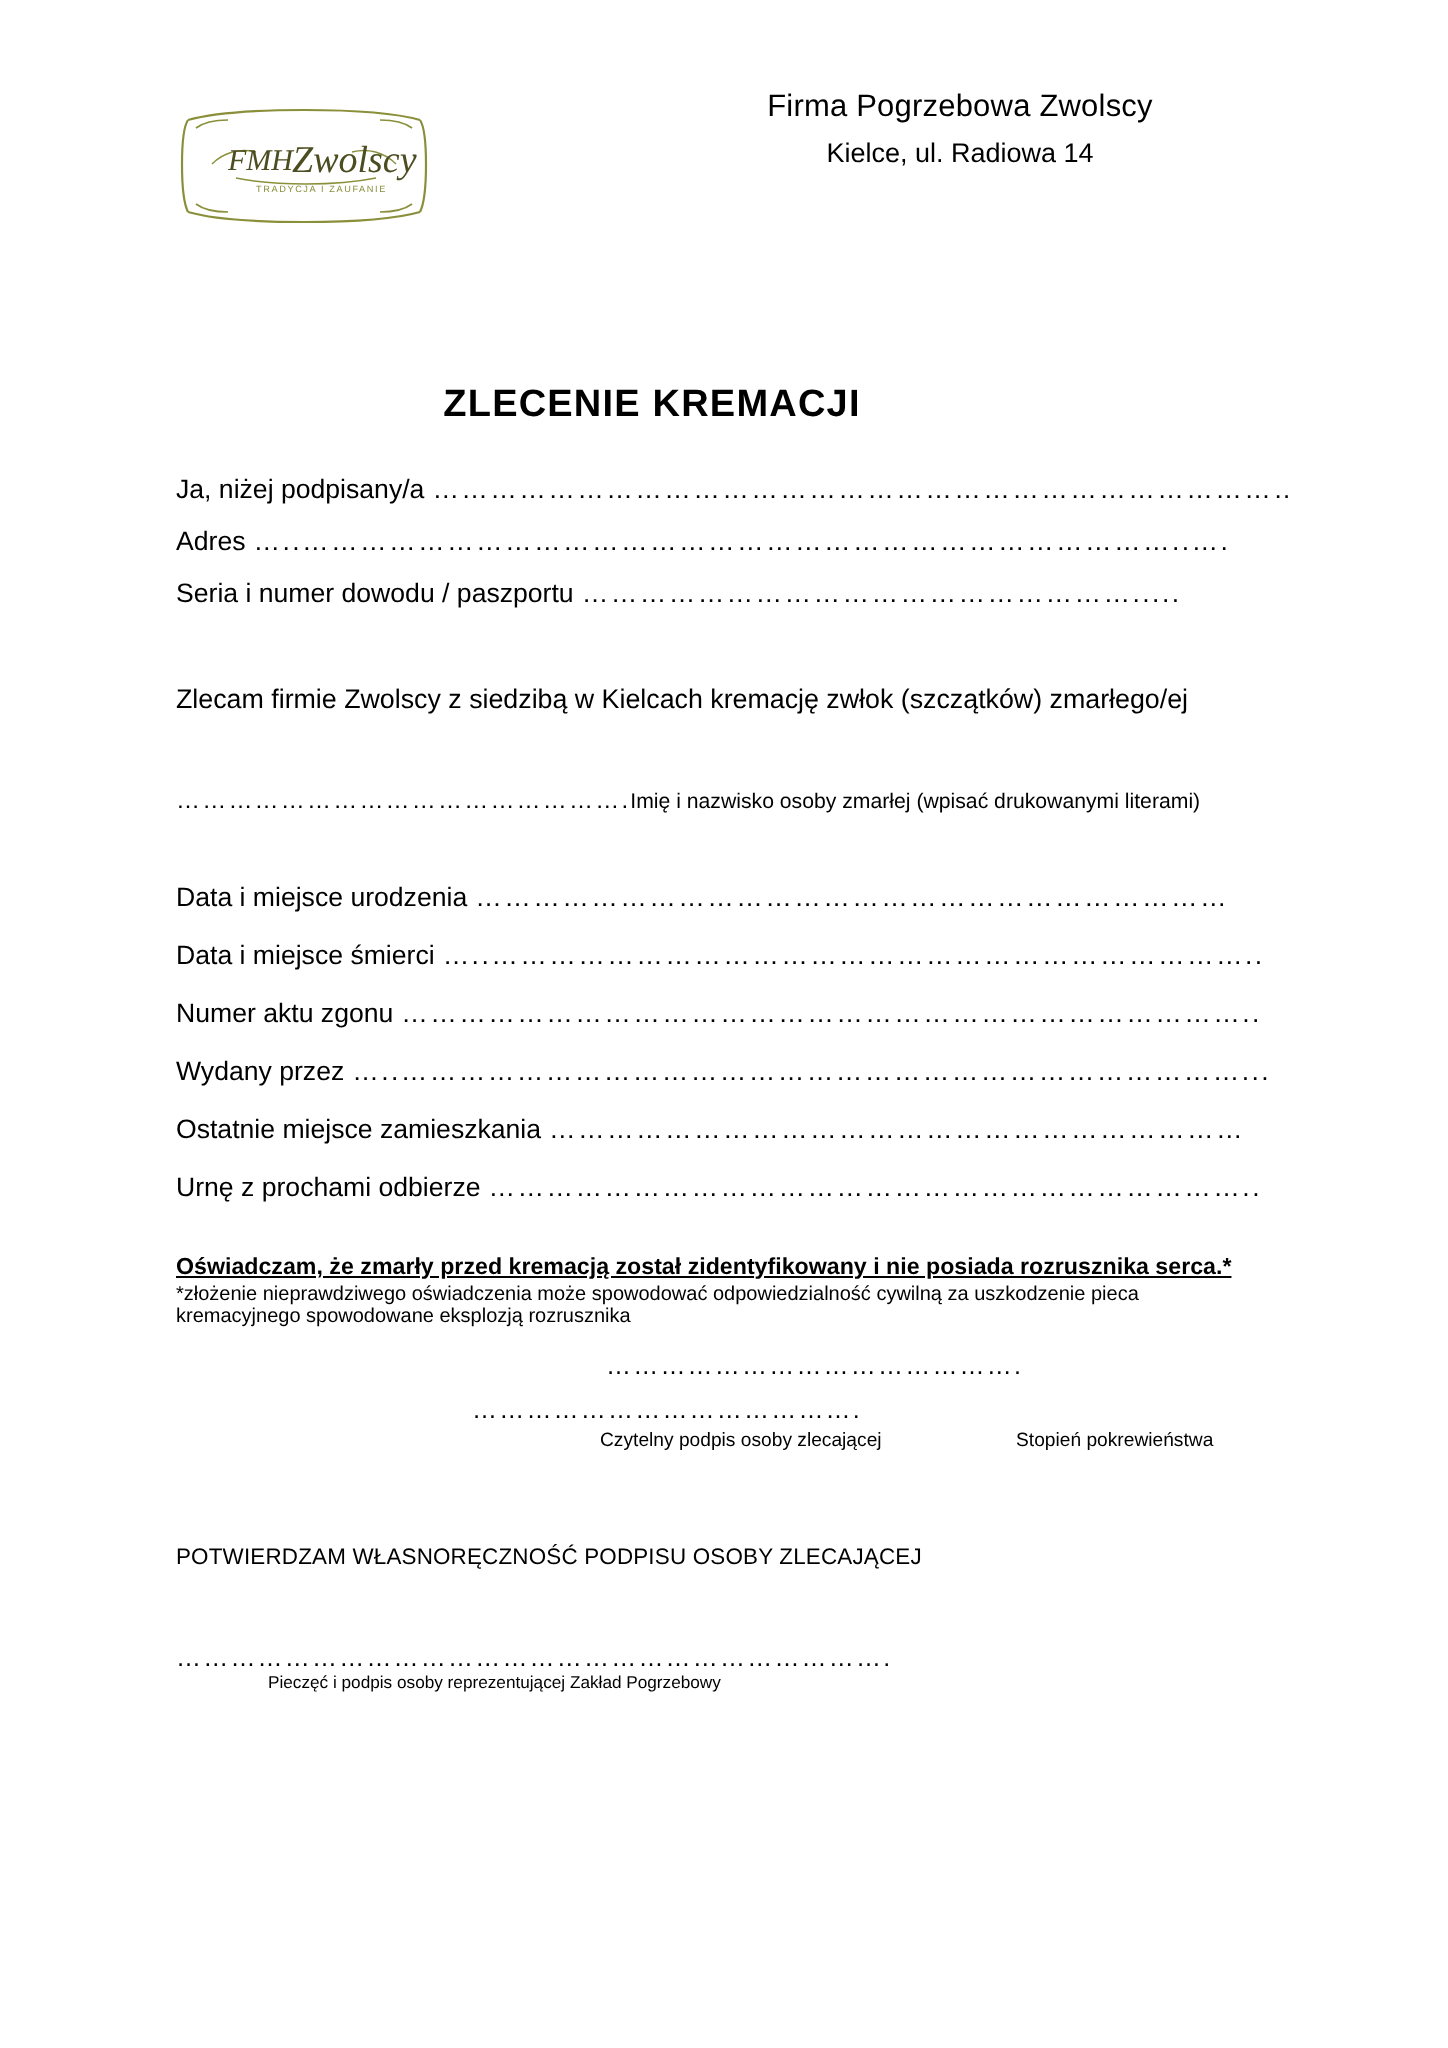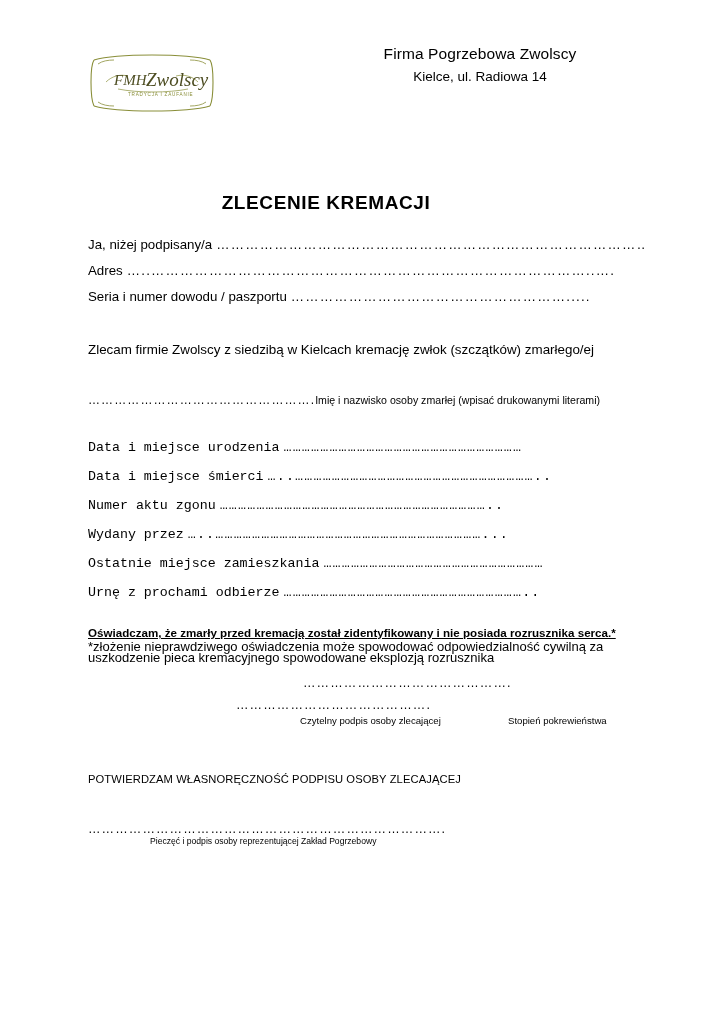--- a/index.html
+++ b/index.html
@@ -115,35 +115,34 @@
     letter-spacing: 1.1px;
     font-size: 12px;
   }
 
   .fields-2 {
     margin-top: 30px;
   }
   .fields-2 .field-row {
     margin-bottom: 12px;
     font-size: 13.3px;
-    font-family: Liberation Mono, monospace;
   }
 
   .declaration {
     margin-top: 24px;
   }
   .declaration .decl-main {
     font-size: 11.6px;
     font-weight: bold;
     text-decoration: underline;
     line-height: 15px;
   }
   .declaration .decl-note {
     margin-top: 2px;
-    font-size: 13px;
+    font-size: 10px;
     line-height: 10.5px;
     max-width: 540px;
   }
 
   
   .sig-block {
     position: absolute;
     left: 88px;
     top: 676px;
     width: 556px;
@@ -191,21 +190,21 @@
   .stamp-dots {
     position: absolute;
     left: 88px;
     top: 822px;
     font-size: 12.5px;
     letter-spacing: 1.1px;
     white-space: nowrap;
   }
   .stamp-caption {
     position: absolute;
-    left: 150px;
+    left: 134px;
     top: 836px;
     font-size: 8.6px;
     white-space: nowrap;
   }
 </style>
 </head>
 <body>
 
 <div class="page">
 

